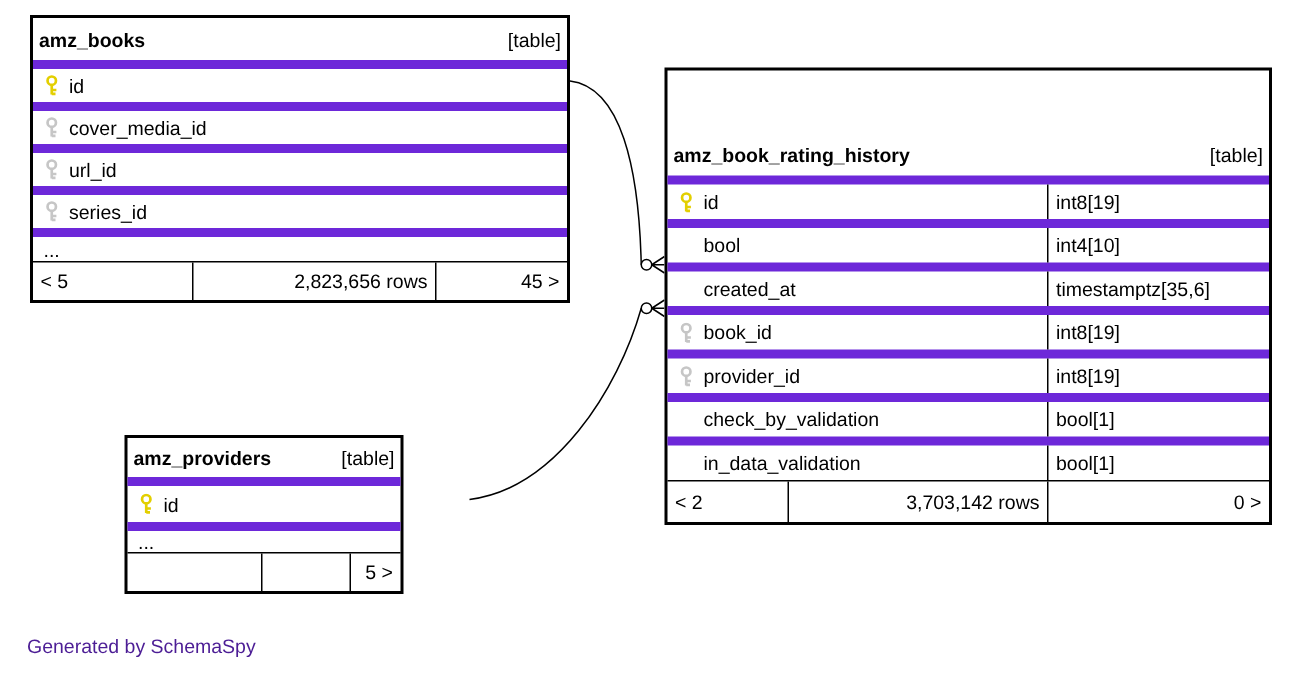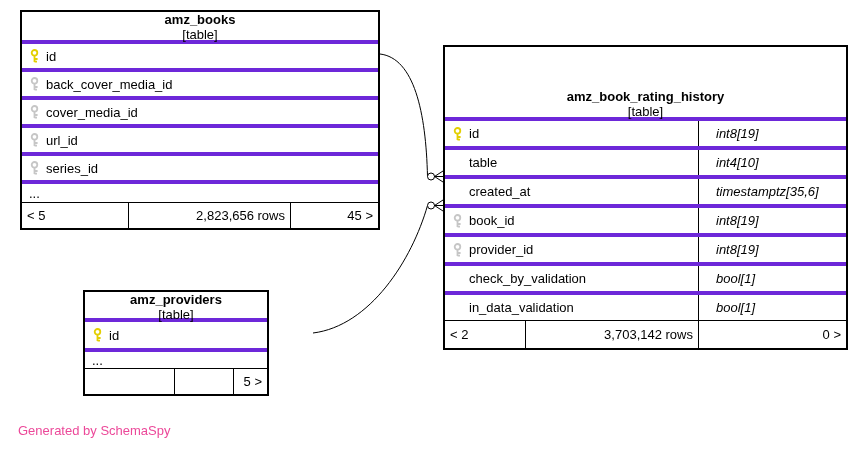--- a/index.html
+++ b/index.html
@@ -3,29 +3,29 @@
 <meta charset="utf-8">
 <style>
   * { box-sizing: border-box; margin: 0; padding: 0; }
   html, body { background: #ffffff; }
   body { font-family: "Liberation Sans", sans-serif; color: #000; }
   .canvas { position: relative; width: 864px; height: 453px; background: #fff; overflow: hidden; }
 
   .edges { position: absolute; left: 0; top: 0; width: 864px; height: 453px; pointer-events: none; }
 
   .dbtable { position: absolute; background: #fff; border: 2px solid #000; font-size: 13px; }
-  .thead { display: flex; justify-content: space-between; align-items: center; padding: 0 4px; font-weight: bold; flex-direction: column; }
+  .thead { display: flex; justify-content: space-between; align-items: center; padding: 0 4px; font-weight: bold; }
   .thead .tag { font-weight: normal; }
-  .trow { display: flex; align-items: center; border-top: 4px solid #6d28d9; }
+  .trow { display: flex; align-items: center; border-top: 6px solid #6d28d9; }
   .keyslot { flex: 0 0 24px; display: inline-flex; justify-content: center; align-items: center; }
   .pk { color: #e3cf00; }
   .fk { color: #c6c6c6; }
   .colname { white-space: nowrap; }
   .namecell { display: flex; align-items: center; flex: 0 0 253px; height: 100%; }
-  .typecell { flex: 1; border-left: 1px solid #000; padding-left: 17px; display: flex; align-items: center; height: 100%; white-space: nowrap; font-style: italic; }
+  .typecell { flex: 1; border-left: 1px solid #000; padding-left: 5px; display: flex; align-items: center; height: 100%; white-space: nowrap; }
   .ellipsisrow { padding-left: 7px; }
   .tfoot { display: flex; border-top: 1px solid #000; }
   .fcell { display: flex; align-items: center; padding: 0 5px; height: 100%; white-space: nowrap; }
   .fcell.r { justify-content: flex-end; }
   .fcell.bl { border-left: 1px solid #000; padding-left: 10px; }
 
   
   .t-books { left: 20px; top: 10px; width: 360px; }
   .t-books .thead { height: 28px; }
   .t-books .trow { height: 28px; }
@@ -47,21 +47,21 @@
   
   .t-providers { left: 83px; top: 290px; width: 186px; }
   .t-providers .thead { height: 26px; }
   .t-providers .trow { height: 30px; }
   .t-providers .ellipsisrow { height: 20px; }
   .t-providers .tfoot { height: 26px; }
   .t-providers .f1 { width: 93px; }
   .t-providers .f2 { width: 60px; }
   .t-providers .f3 { flex: 1; }
 
-  .credit { position: absolute; left: 18px; top: 423px; font-size: 13px; color: #ec4899; }
+  .credit { position: absolute; left: 18px; top: 423px; font-size: 13px; color: #4c1d95; }
 </style>
 </head>
 <body>
 
 <div class="canvas">
 
   <svg class="edges" viewBox="0 0 864 453">
     <g stroke="#000" stroke-width="1" fill="none">
       <path d="M 380 54 C 414 58 426 112 427.5 176.5"></path>
       <path d="M 313 333 C 370 326 412 260 427.5 205.5"></path>
@@ -86,29 +86,20 @@
         </span>
       <span class="colname">id</span>
     </div>
     <div class="trow">
       <span class="keyslot fk">
           <svg width="13" height="14" viewBox="0 0 13 14">
             <circle cx="6.5" cy="3.8" r="2.8" fill="none" stroke="currentColor" stroke-width="1.8"></circle>
             <path d="M6.5 6.6 V13 M6.5 10 H9.6 M6.5 12.6 H9" stroke="currentColor" stroke-width="1.8" fill="none"></path>
           </svg>
         </span>
-      <span class="colname">back_cover_media_id</span>
-    </div>
-    <div class="trow">
-      <span class="keyslot fk">
-          <svg width="13" height="14" viewBox="0 0 13 14">
-            <circle cx="6.5" cy="3.8" r="2.8" fill="none" stroke="currentColor" stroke-width="1.8"></circle>
-            <path d="M6.5 6.6 V13 M6.5 10 H9.6 M6.5 12.6 H9" stroke="currentColor" stroke-width="1.8" fill="none"></path>
-          </svg>
-        </span>
       <span class="colname">cover_media_id</span>
     </div>
     <div class="trow">
       <span class="keyslot fk">
           <svg width="13" height="14" viewBox="0 0 13 14">
             <circle cx="6.5" cy="3.8" r="2.8" fill="none" stroke="currentColor" stroke-width="1.8"></circle>
             <path d="M6.5 6.6 V13 M6.5 10 H9.6 M6.5 12.6 H9" stroke="currentColor" stroke-width="1.8" fill="none"></path>
           </svg>
         </span>
       <span class="colname">url_id</span>
@@ -145,21 +136,21 @@
             </svg>
           </span>
         <span class="colname">id</span>
       </div>
       <div class="typecell">int8[19]</div>
     </div>
 
     <div class="trow">
       <div class="namecell">
         <span class="keyslot"></span>
-        <span class="colname">table</span>
+        <span class="colname">bool</span>
       </div>
       <div class="typecell">int4[10]</div>
     </div>
 
     <div class="trow">
       <div class="namecell">
         <span class="keyslot"></span>
         <span class="colname">created_at</span>
       </div>
       <div class="typecell">timestamptz[35,6]</div>

